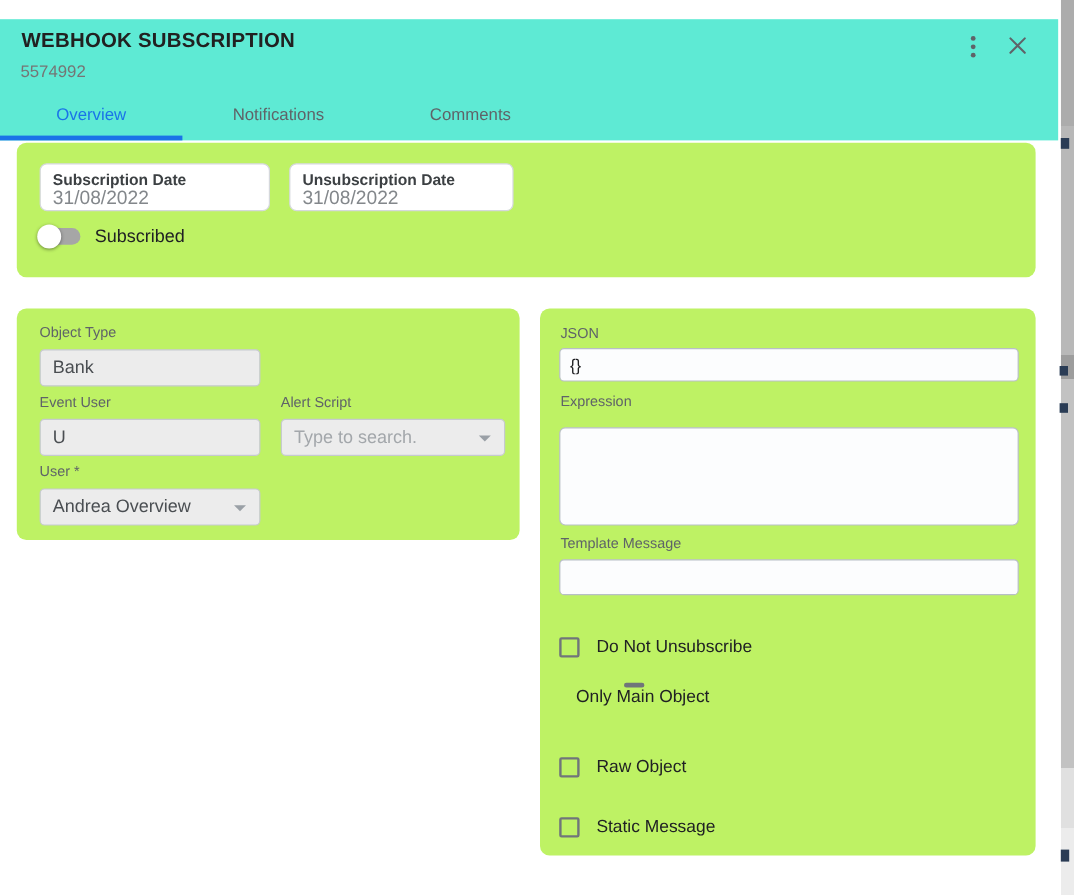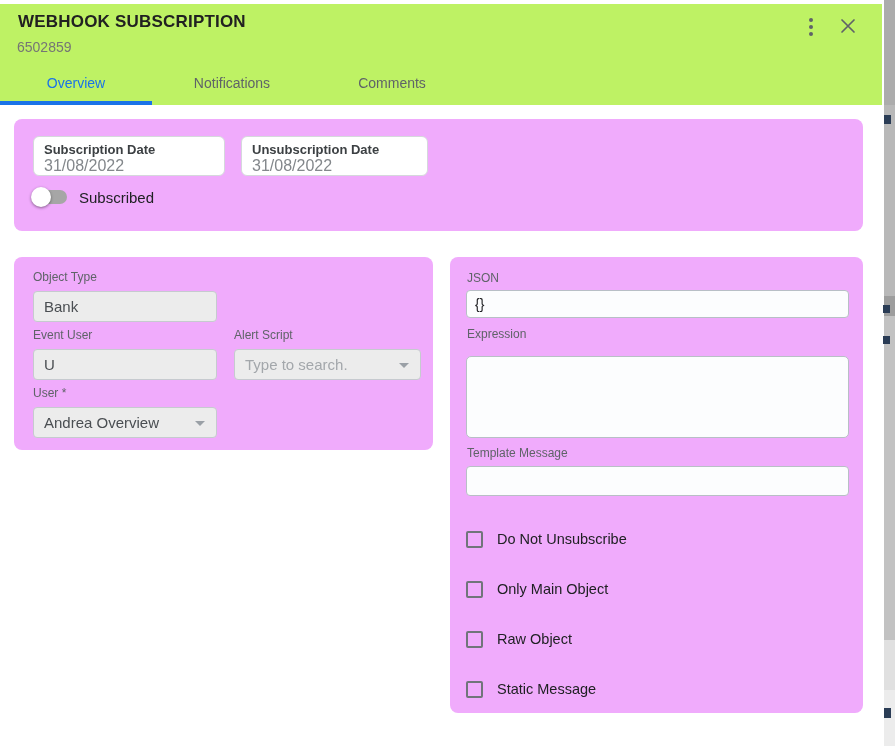--- a/index.html
+++ b/index.html
@@ -1,40 +1,40 @@
 <!DOCTYPE html>
 <html><head>
 <meta charset="utf-8">
 <style>
   * { margin:0; padding:0; box-sizing:border-box; }
   html,body { width:895px; height:746px; overflow:hidden; background:#fff;
     font-family:"Liberation Sans","DejaVu Sans",sans-serif; }
   .stage { position:absolute; top:0; left:0; width:895px; height:746px; background:#fff; }
 
   
-  .header-area { position:absolute; top:4px; left:0; width:882px; height:101px; background:#bef264; }
+  .header-area { position:absolute; top:16px; left:0; width:882px; height:101px; background:#5eead4; }
   .title { position:absolute; top:8px; left:18px; font-size:17px; font-weight:700; color:#212121; letter-spacing:.2px; }
   .subtitle { position:absolute; top:35px; left:17px; font-size:14px; color:#757575; }
   .kebab { position:absolute; top:13px; left:802px; width:18px; height:20px; display:flex; flex-direction:column;
     align-items:center; justify-content:center; gap:3px; cursor:pointer; }
   .kebab .dot { width:4px; height:4px; border-radius:50%; background:#5f6368; }
   .close-btn { position:absolute; top:12px; left:838px; width:20px; height:20px; cursor:pointer; }
   .close-btn svg { width:20px; height:20px; }
 
   
   .tabbar { position:absolute; top:60px; left:0; width:882px; height:41px; display:flex; }
   .tab { height:37px; display:flex; align-items:center; justify-content:center; font-size:14px; color:#5f6368; cursor:pointer; }
   .tab.t0 { width:152px; }
   .tab.t1 { width:160px; }
   .tab.t2 { width:160px; }
   .tab.active { color:#1a73e8; }
   .tab-underline { position:absolute; left:0; top:97px; width:152px; height:4px; background:#1a73e8; }
 
   
-  .panel { position:absolute; background:#f0abfc; border-radius:8px; }
+  .panel { position:absolute; background:#bef264; border-radius:8px; }
   .panel-top   { left:14px;  top:119px; width:849px; height:112px; }
   .panel-left  { left:14px;  top:257px; width:419px; height:193px; }
   .panel-right { left:450px; top:257px; width:413px; height:456px; }
 
   
   .date-card { position:absolute; top:17px; height:40px; background:#fff; border:1px solid #d5d8dc; border-radius:6px;
     padding:5px 10px 0 10px; cursor:pointer; }
   .date-card.c1 { left:19px;  width:192px; }
   .date-card.c2 { left:227px; width:187px; }
   .date-card .dc-label { font-size:13px; font-weight:700; color:#3c4043; line-height:15px; }
@@ -81,21 +81,21 @@
   .bg-mark.m3 { left:883px; top:336px; width:7px; height:8px; }
   .bg-mark.m4 { left:884px; top:708px; width:7px; height:10px; }
 </style>
 </head>
 <body>
 
 <div class="stage">
 
   <div class="header-area">
     <div class="title">WEBHOOK SUBSCRIPTION</div>
-    <div class="subtitle">6502859</div>
+    <div class="subtitle">5574992</div>
     <div class="kebab">
       <span class="dot"></span>
         <span class="dot"></span>
         <span class="dot"></span>
     </div>
     <div class="close-btn">
       <svg viewBox="0 0 20 20">
           <path d="M4 4 L16 16 M16 4 L4 16" stroke="#5f6368" stroke-width="1.7" stroke-linecap="round"></path>
         </svg>
     </div>
@@ -151,21 +151,21 @@
     <div class="f-label" style="left:17px; top:70px;">Expression</div>
     <textarea class="w-input" style="left: 16px; top: 99px; width: 383px; height: 82px;"></textarea>
 
     <div class="f-label" style="left:17px; top:189px;">Template Message</div>
     <input class="w-input" style="left: 16px; top: 209px; width: 383px; height: 30px;">
 
     <div class="cb-row" style="top:272px;">
       <span class="cb-box"></span>
       <span class="cb-label">Do Not Unsubscribe</span>
     </div>
-    <div class="cb-row" style="top:322px;">
+    <div class="cb-row" style="top:312px;flex-direction:column;">
       <span class="cb-box"></span>
       <span class="cb-label">Only Main Object</span>
     </div>
     <div class="cb-row" style="top:372px;">
       <span class="cb-box"></span>
       <span class="cb-label">Raw Object</span>
     </div>
     <div class="cb-row" style="top:422px;">
       <span class="cb-box"></span>
       <span class="cb-label">Static Message</span>

